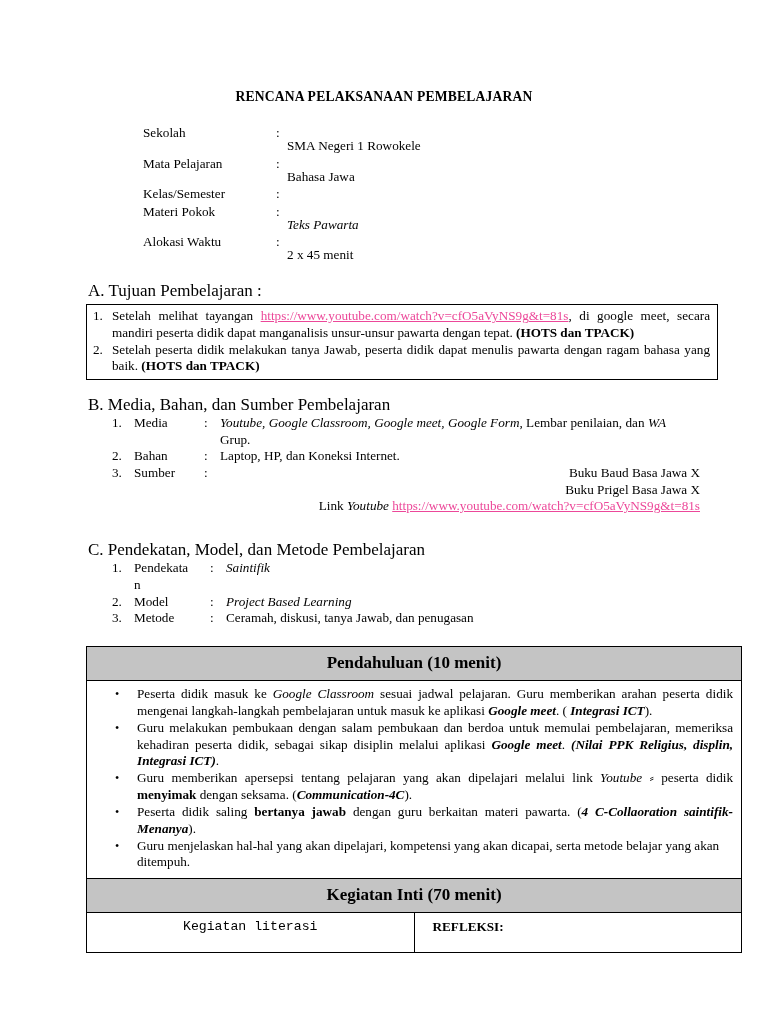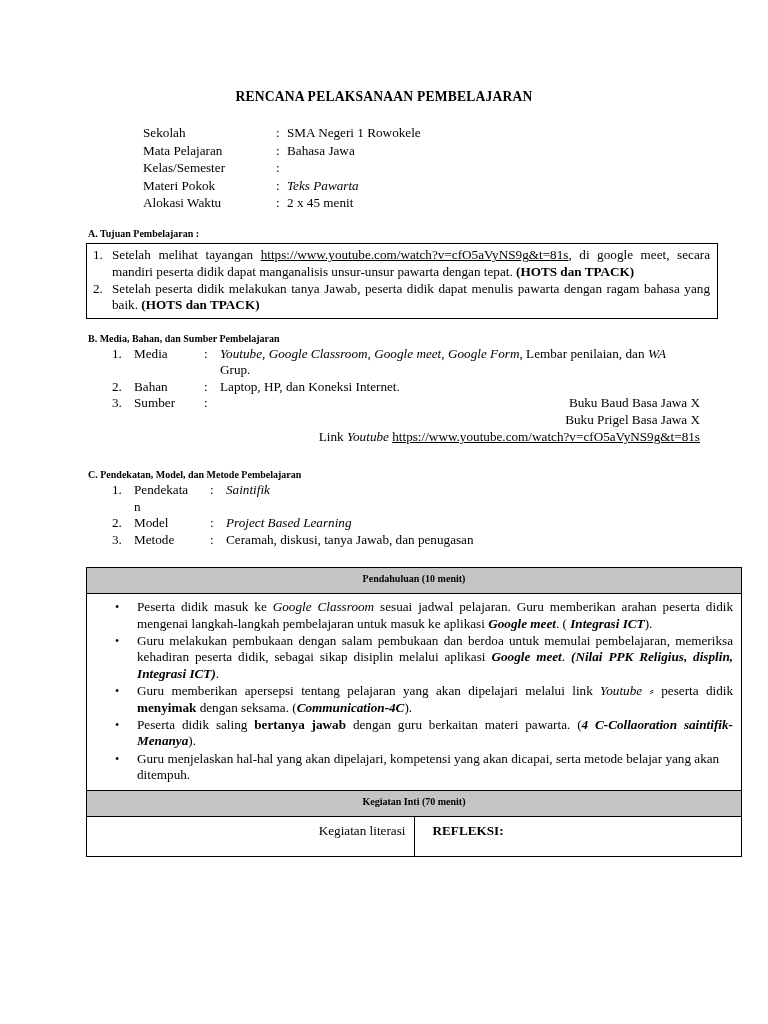--- a/index.html
+++ b/index.html
@@ -42,29 +42,29 @@
     line-height: 1.33;
   }
   .ident-label {
     width: 133px;
     flex: 0 0 133px;
   }
   .ident-colon {
     width: 11px;
     flex: 0 0 11px;
   }
-  .ident-value { flex: 1 1 auto; }
+  .ident-value { flex: 1 1 auto; margin-top: 13px; }
   .ital { font-style: italic; }
   .bold { font-weight: bold; }
   .bi { font-weight: bold; font-style: italic; }
 
   
   .sec-head {
-    font-weight: bold;
-    font-size: 10px;
+    font-weight: normal;
+    font-size: 17px;
     margin-left: 88px;
   }
   .sec-head.indentA { margin-left: 88px; }
 
   
   .boxA {
     margin-left: 86px;
     margin-top: 3px;
     width: 632px;
     box-sizing: border-box;
@@ -72,21 +72,21 @@
     padding: 3px 7px 4px 6px;
   }
   .olA { margin: 0; padding: 0; list-style: none; }
   .olA li {
     display: flex;
     margin-bottom: 0px;
   }
   .olA .num { flex: 0 0 19px; }
   .olA .txt { flex: 1 1 auto; text-align: justify; }
   .linkblue {
-    color: #000000;
+    color: #ec4899;
     text-decoration: underline;
   }
 
   
   .secB-wrap { margin-top: 14px; }
   .listB { margin: 0 0 0 0; padding: 0; list-style: none; }
   .listB > li {
     display: flex;
     margin-left: 112px;
   }
@@ -120,21 +120,21 @@
     table-layout: fixed;
   }
   .tableD td {
     border: 1.3px solid #000;
     vertical-align: top;
   }
   .hdr-cell {
     background: #c4c4c4;
     text-align: center;
     font-weight: bold;
-    font-size: 10px;
+    font-size: 17px;
     padding: 5px 0 7px 0;
   }
   .body-cell { padding: 5px 8px 6px 8px; }
   .bullets { margin: 0; padding: 0; list-style: none; }
   .bullets > li {
     display: flex;
     margin-bottom: 0.5px;
   }
   .bullets .dot {
     flex: 0 0 42px;
@@ -144,21 +144,22 @@
     font-size: 12px;
     line-height: 1.35;
   }
   .bullets .btxt {
     flex: 1 1 auto;
     text-align: justify;
   }
   .bullets .btxt.nojust { text-align: left; }
   .cell-lit {
     padding: 6px 8px 16px 8px;
-    text-align: right;
+    text-align: center;
+    font-family: Liberation Mono, monospace;
   }
   .cell-refleksi {
     padding: 6px 8px 16px 18px;
     font-weight: bold;
   }
 </style>
 </head>
 <body>
 
 <div class="page">

